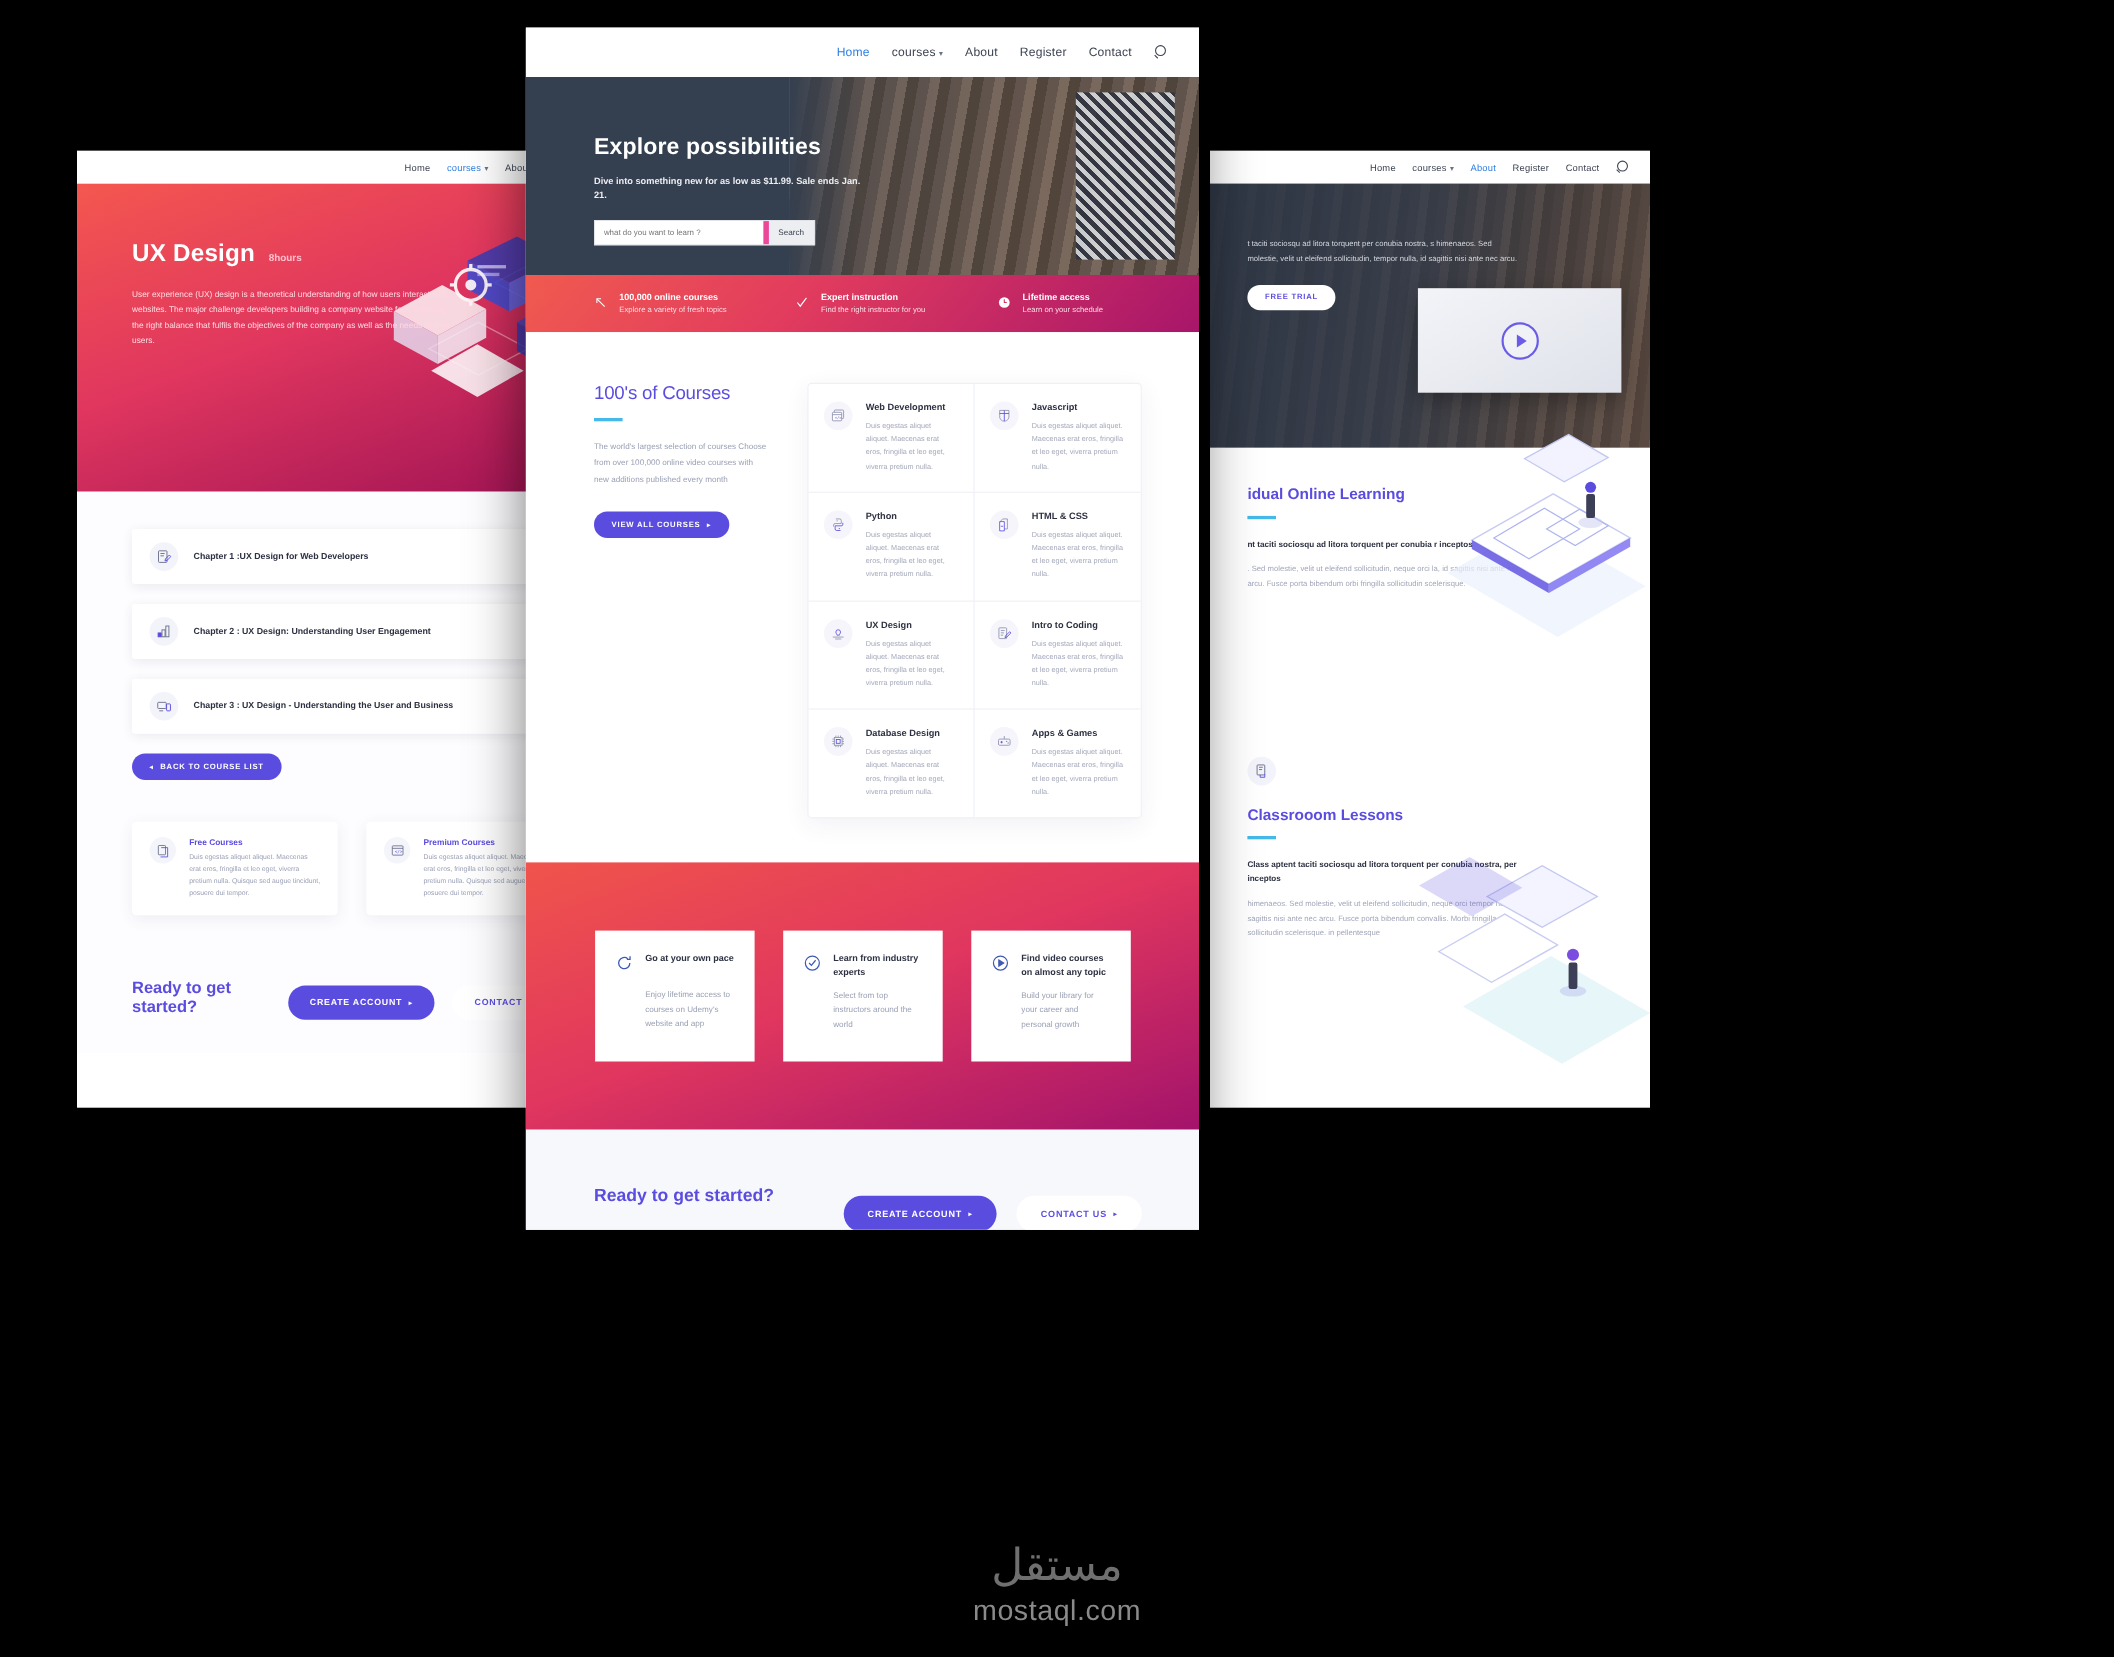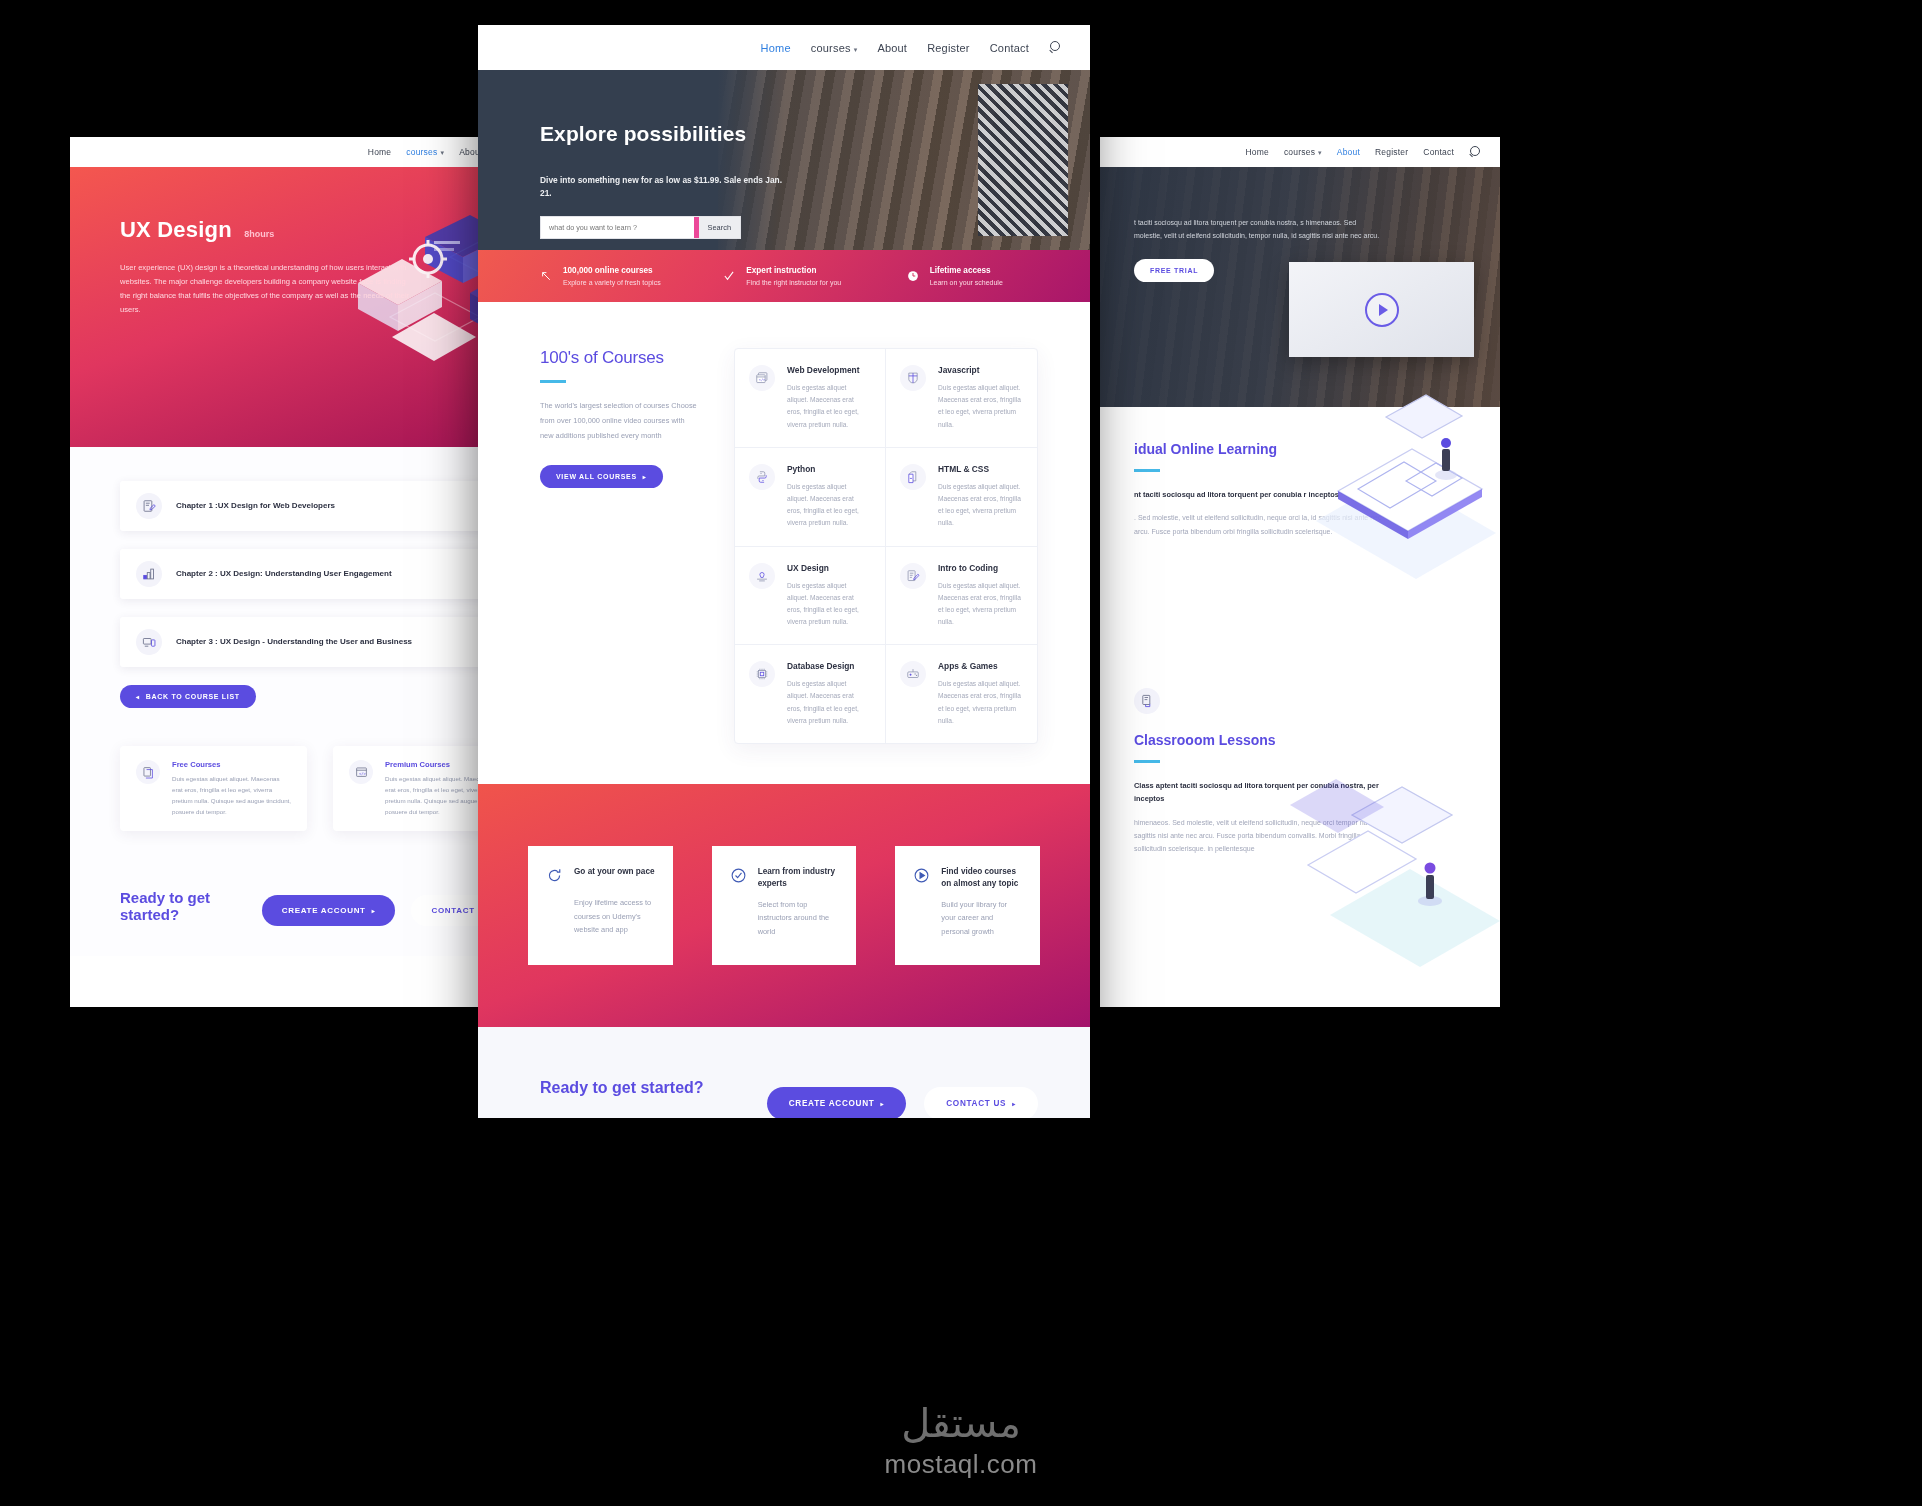--- a/index.html
+++ b/index.html
@@ -107,21 +107,21 @@
   .c-photo { position:absolute; inset:0; left:240px;
       background:
         linear-gradient(92deg, rgba(52,63,79,1) 0%, rgba(52,63,79,.35) 18%, rgba(52,63,79,.18) 60%, rgba(52,63,79,.25) 100%),
         repeating-linear-gradient(100deg,#6e5a4c 0 10px,#8a7260 10px 19px,#584636 19px 29px),
         linear-gradient(180deg,#7d6b59,#403b38);
   }
   .c-photo::after{content:"";position:absolute;right:6%;top:8%;width:24%;height:84%;
      background:repeating-linear-gradient(45deg,#2d3340 0 4px,#dfe2e6 4px 8px);opacity:.85;}
   .c-hero-inner { position:relative; z-index:3; padding:52px 0 0 62px; width:330px;}
   .c-h1 { font-size:21px; font-weight:bold; color:#fff; letter-spacing:.1px;}
-  .c-sub { margin-top:28px; font-size:8.4px; font-weight:bold; color:#eceef1; line-height:1.55; width:248px;}
+  .c-sub { margin-top:12px; font-size:8.4px; font-weight:bold; color:#eceef1; line-height:1.55; width:248px;}
   .c-searchwrap { margin-top:16px; display:flex; width:201px; border:1px solid #e2e3e8; background:#fff; }
   .c-search-input { flex:1; border:none; outline:none; font-size:7.2px; color:#8b8f9c;
                     padding:6px 8px; font-family:"Liberation Sans",sans-serif; background:#fff;}
   .c-search-btn { background:#edeef1; border:none; border-left:5px solid #ec4899; font-size:7.4px;
                   color:#3c4250; padding:0 9px; font-family:"Liberation Sans",sans-serif; cursor:pointer;}
 
   .c-features { height:52px; background:linear-gradient(130deg,#f05a4f 0%,#e23c5e 40%,#a8166a 100%);
                 display:flex; align-items:center; padding-left:62px; gap:0;}
   .feat { display:flex; gap:11px; align-items:flex-start; width:205px;}
   .feat-ico { color:#fff; margin-top:2px; }
@@ -137,21 +137,21 @@
   .cc-cell { padding:16px 16px 16px 14px; display:flex; gap:12px; border-right:1px solid #eef0f6;
              border-bottom:1px solid #eef0f6;}
   .cc-cell:nth-child(2n) { border-right:none; }
   .cc-cell:nth-child(7), .cc-cell:nth-child(8) { border-bottom:none; }
   .cc-ico { width:26px;height:26px;border-radius:50%;background:#f5f5fb;flex:0 0 26px;
             display:flex;align-items:center;justify-content:center;}
   .cc-t { font-size:8.4px; font-weight:bold; color:#2d3142; margin-bottom:7px;}
   .cc-d { font-size:6.6px; line-height:1.85; color:#a5aabb; }
 
   .c-benefits { background:linear-gradient(160deg,#f0544b 0%,#e0365f 48%,#a3136b 100%);
-                padding:62px 50px; display:flex; gap:39px; justify-content:center;}
+                padding:62px 50px; display:flex; gap:26px; justify-content:center;}
   .ben { background:#fff; width:145px; padding:20px 18px 26px 18px; min-height:105px;}
   .ben-head { display:flex; gap:10px; align-items:flex-start; }
   .ben-ico { flex:0 0 18px; margin-top:1px;}
   .ben-t { font-size:8.2px; font-weight:bold; color:#2d3142; line-height:1.45;}
   .ben-d { font-size:7.4px; line-height:1.85; color:#9aa0b5; margin-top:8px; margin-left:28px; }
 
   .c-cta { background:#f7f8fc; padding:52px 52px 70px 62px; display:flex; align-items:flex-start;}
   .c-cta-left { flex:1; }
   .c-cta-h { font-size:16px; font-weight:bold; color:#5b4ce0;}
   .c-cta-btns { display:flex; gap:18px; padding-top:8px;}

